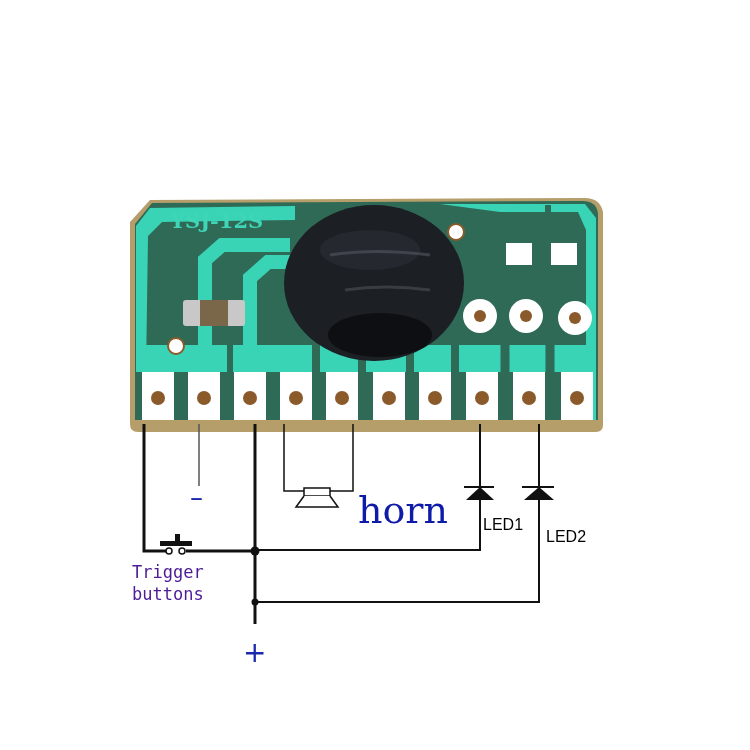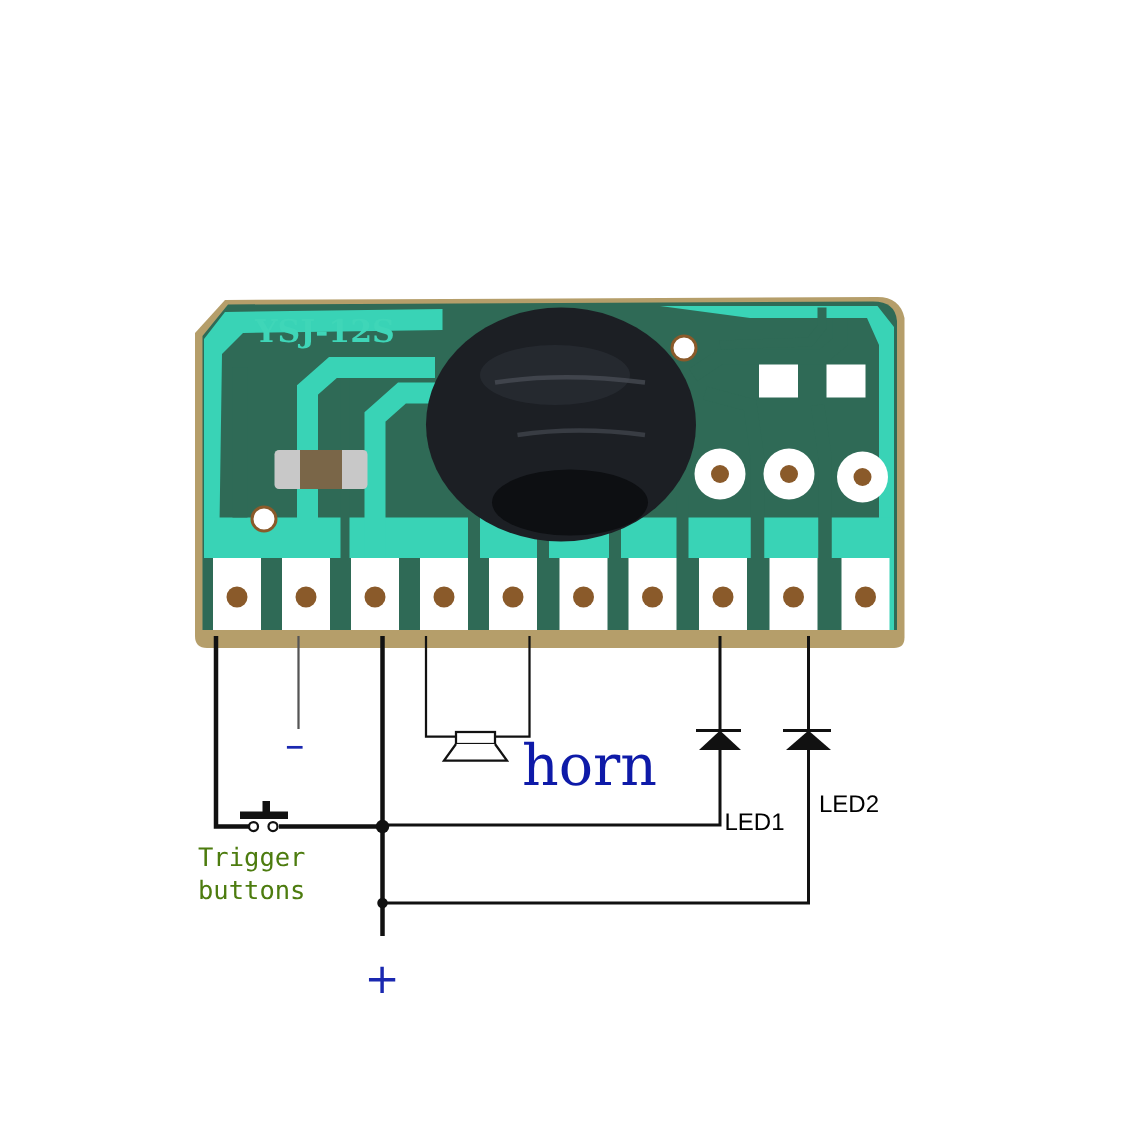--- a/index.html
+++ b/index.html
@@ -1,24 +1,24 @@
 <!DOCTYPE html>
 <html><head>
   <meta charset="utf-8">
   <style>
     html, body { margin: 0; padding: 0; background: #ffffff; }
     body { width: 750px; height: 750px; position: relative; overflow: hidden; font-family: "DejaVu Serif", serif; }
     #canvas { position: absolute; left: 0; top: 0; width: 750px; height: 750px; }
     .lbl { position: absolute; white-space: nowrap; }
-    .horn { left: 348px; top: 488px; font-family: "DejaVu Serif", serif; font-size: 38px; color: #0e1aa8; }
+    .horn { left: 358px; top: 488px; font-family: "DejaVu Serif", serif; font-size: 38px; color: #0e1aa8; }
     .minus { left: 190px; top: 482px; font-family: "DejaVu Sans", sans-serif; font-size: 26px; color: #1a28b0; }
     .plus { left: 243px; top: 636px; font-family: "DejaVu Sans", sans-serif; font-size: 28px; color: #1a28b0; }
-    .trig { left: 132px; top: 561px; font-family: "DejaVu Sans Mono", monospace; font-size: 17px; color: #4d7c0f; line-height: 22px; }
+    .trig { left: 132px; top: 561px; font-family: "DejaVu Sans Mono", monospace; font-size: 17px; color: #4c1d95; line-height: 22px; }
     .led { font-family: "Liberation Sans", sans-serif; font-size: 16px; color: #000; }
-    .led1 { left: 483px; top: 540px; }
+    .led1 { left: 483px; top: 516px; }
     .led2 { left: 546px; top: 528px; }
   </style>
 </head>
 <body>
 
 <svg id="canvas" width="750" height="750" viewBox="0 0 750 750">
 
   <g>
     <path d="M150,200 L585,198 Q600,198 603,212 L603,425 Q603,432 596,432 L138,432 Q130,432 130,424 L130,222 Z" fill="#b59e6a"></path>
     <path d="M152,203 L582,201 Q597,201 598,214 L598,420 L135,420 L135,224 Z" fill="#2f6a56"></path>

